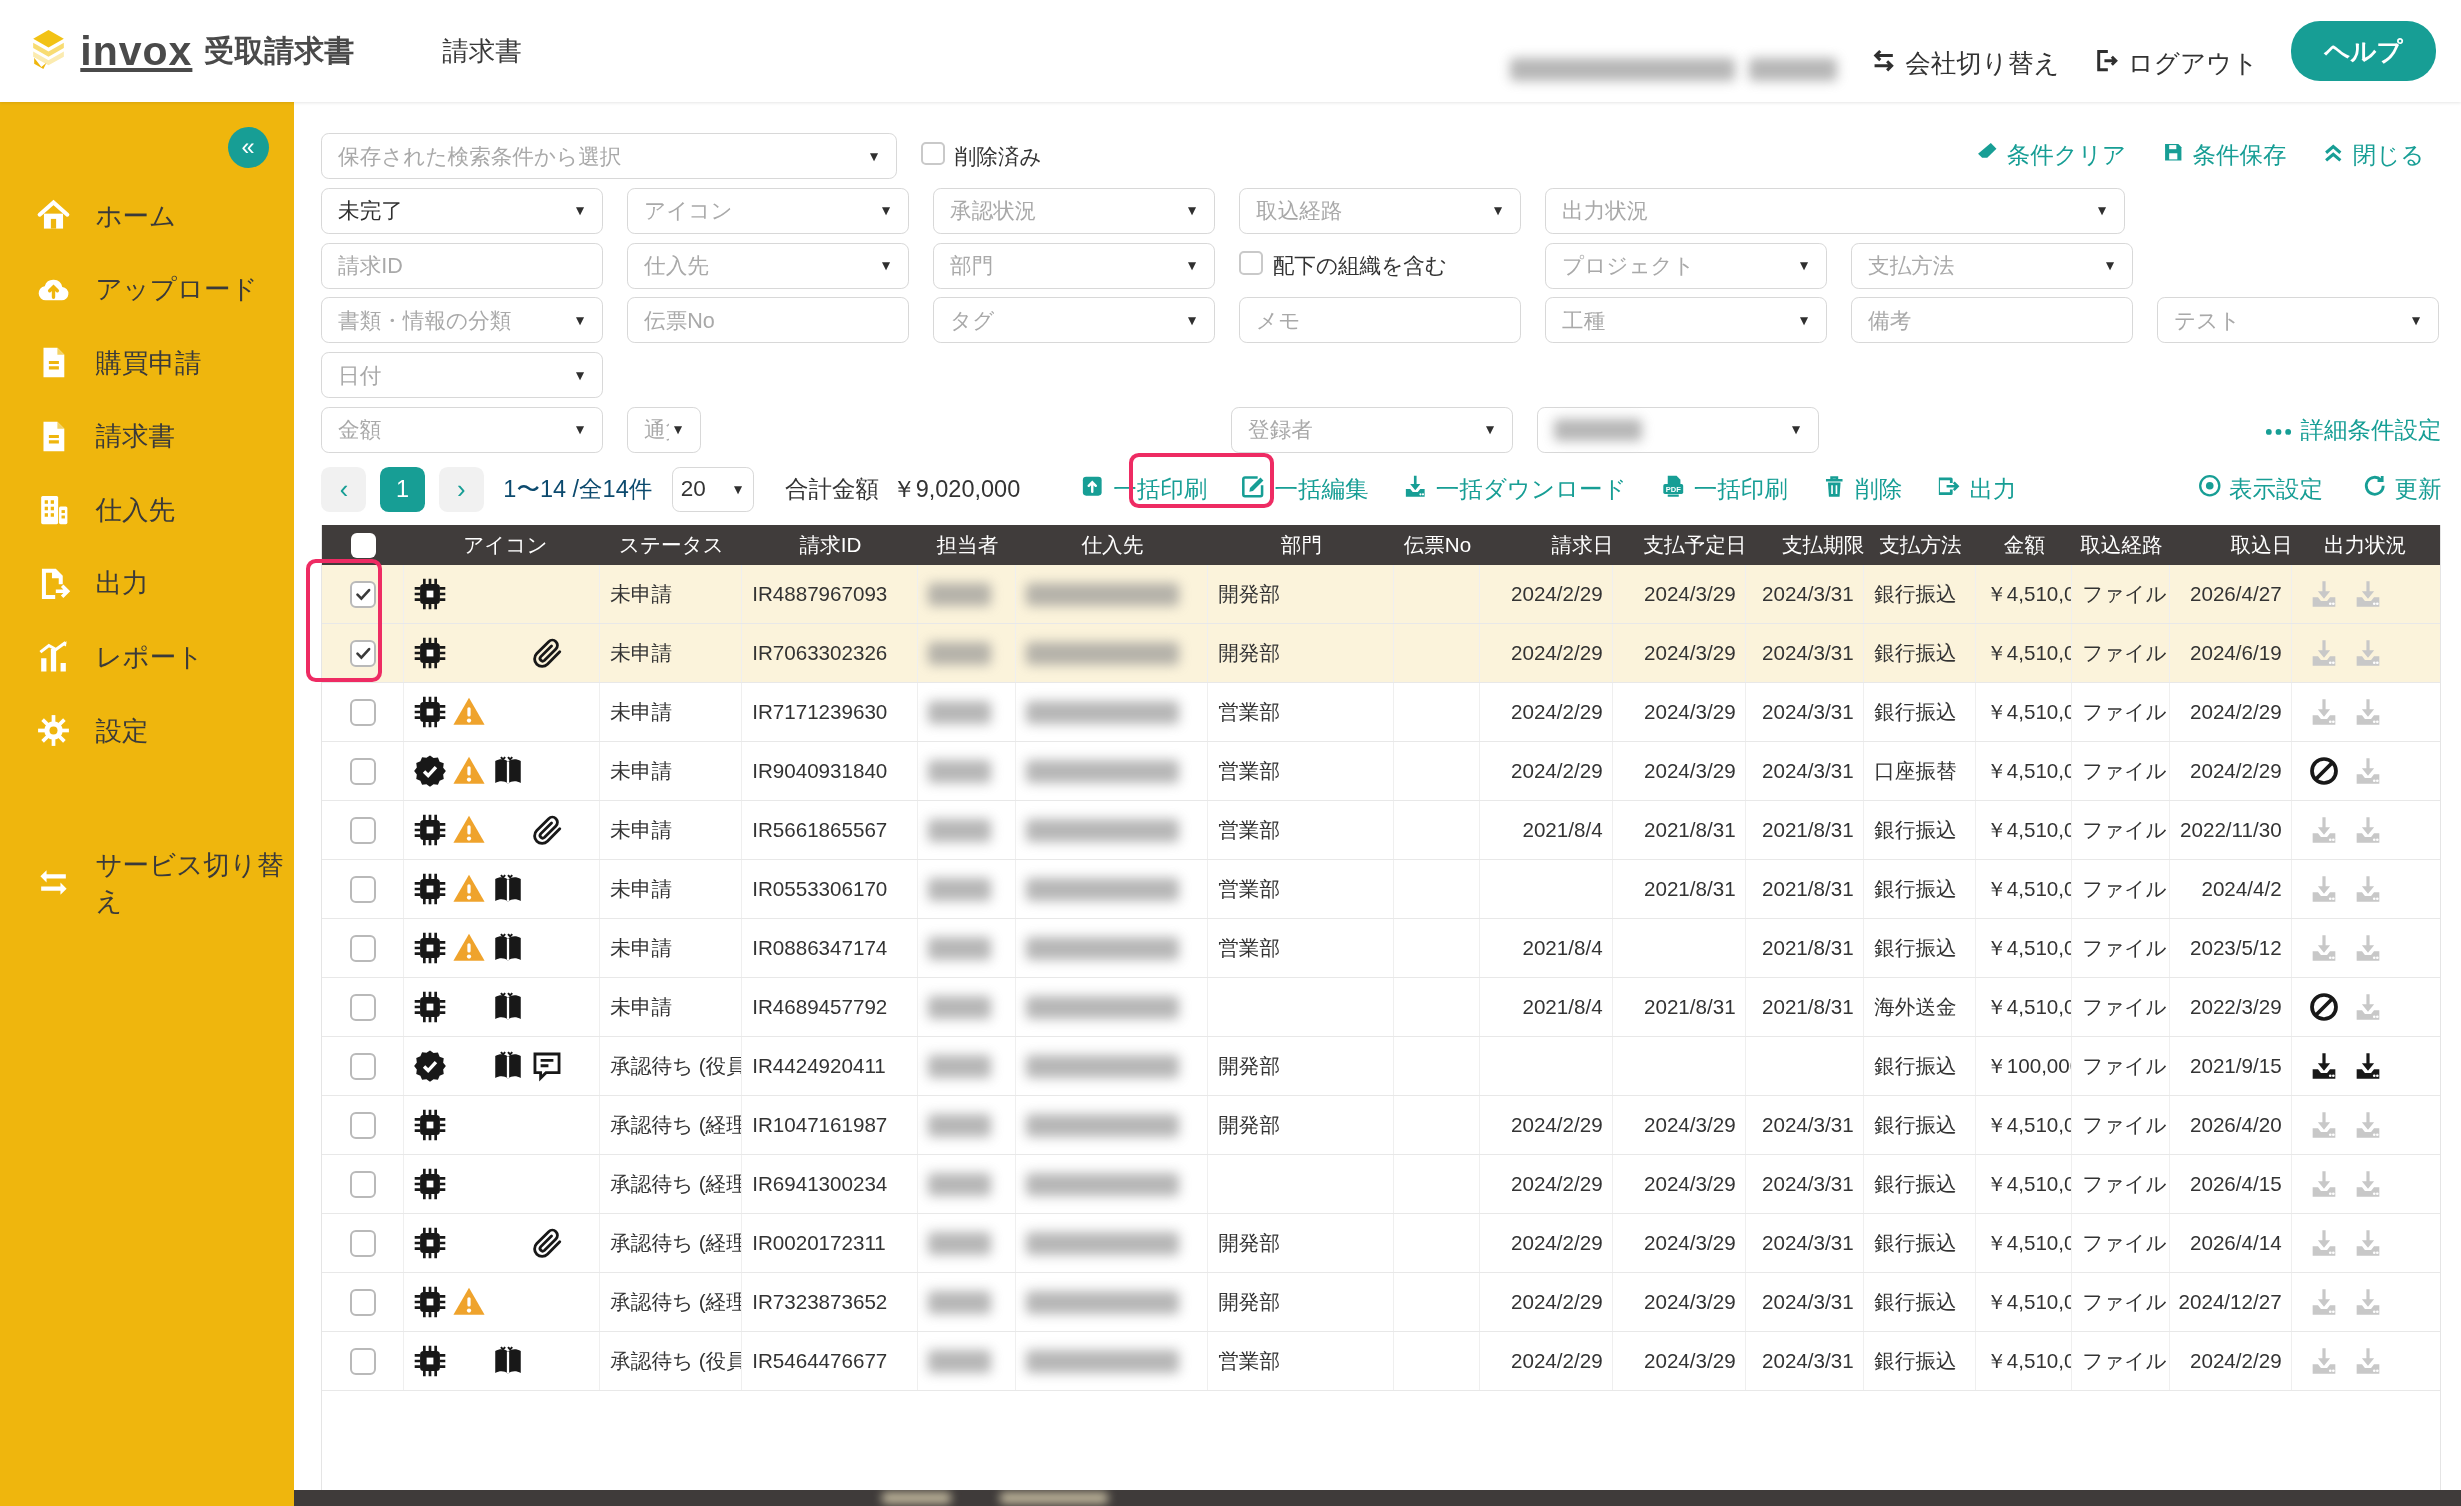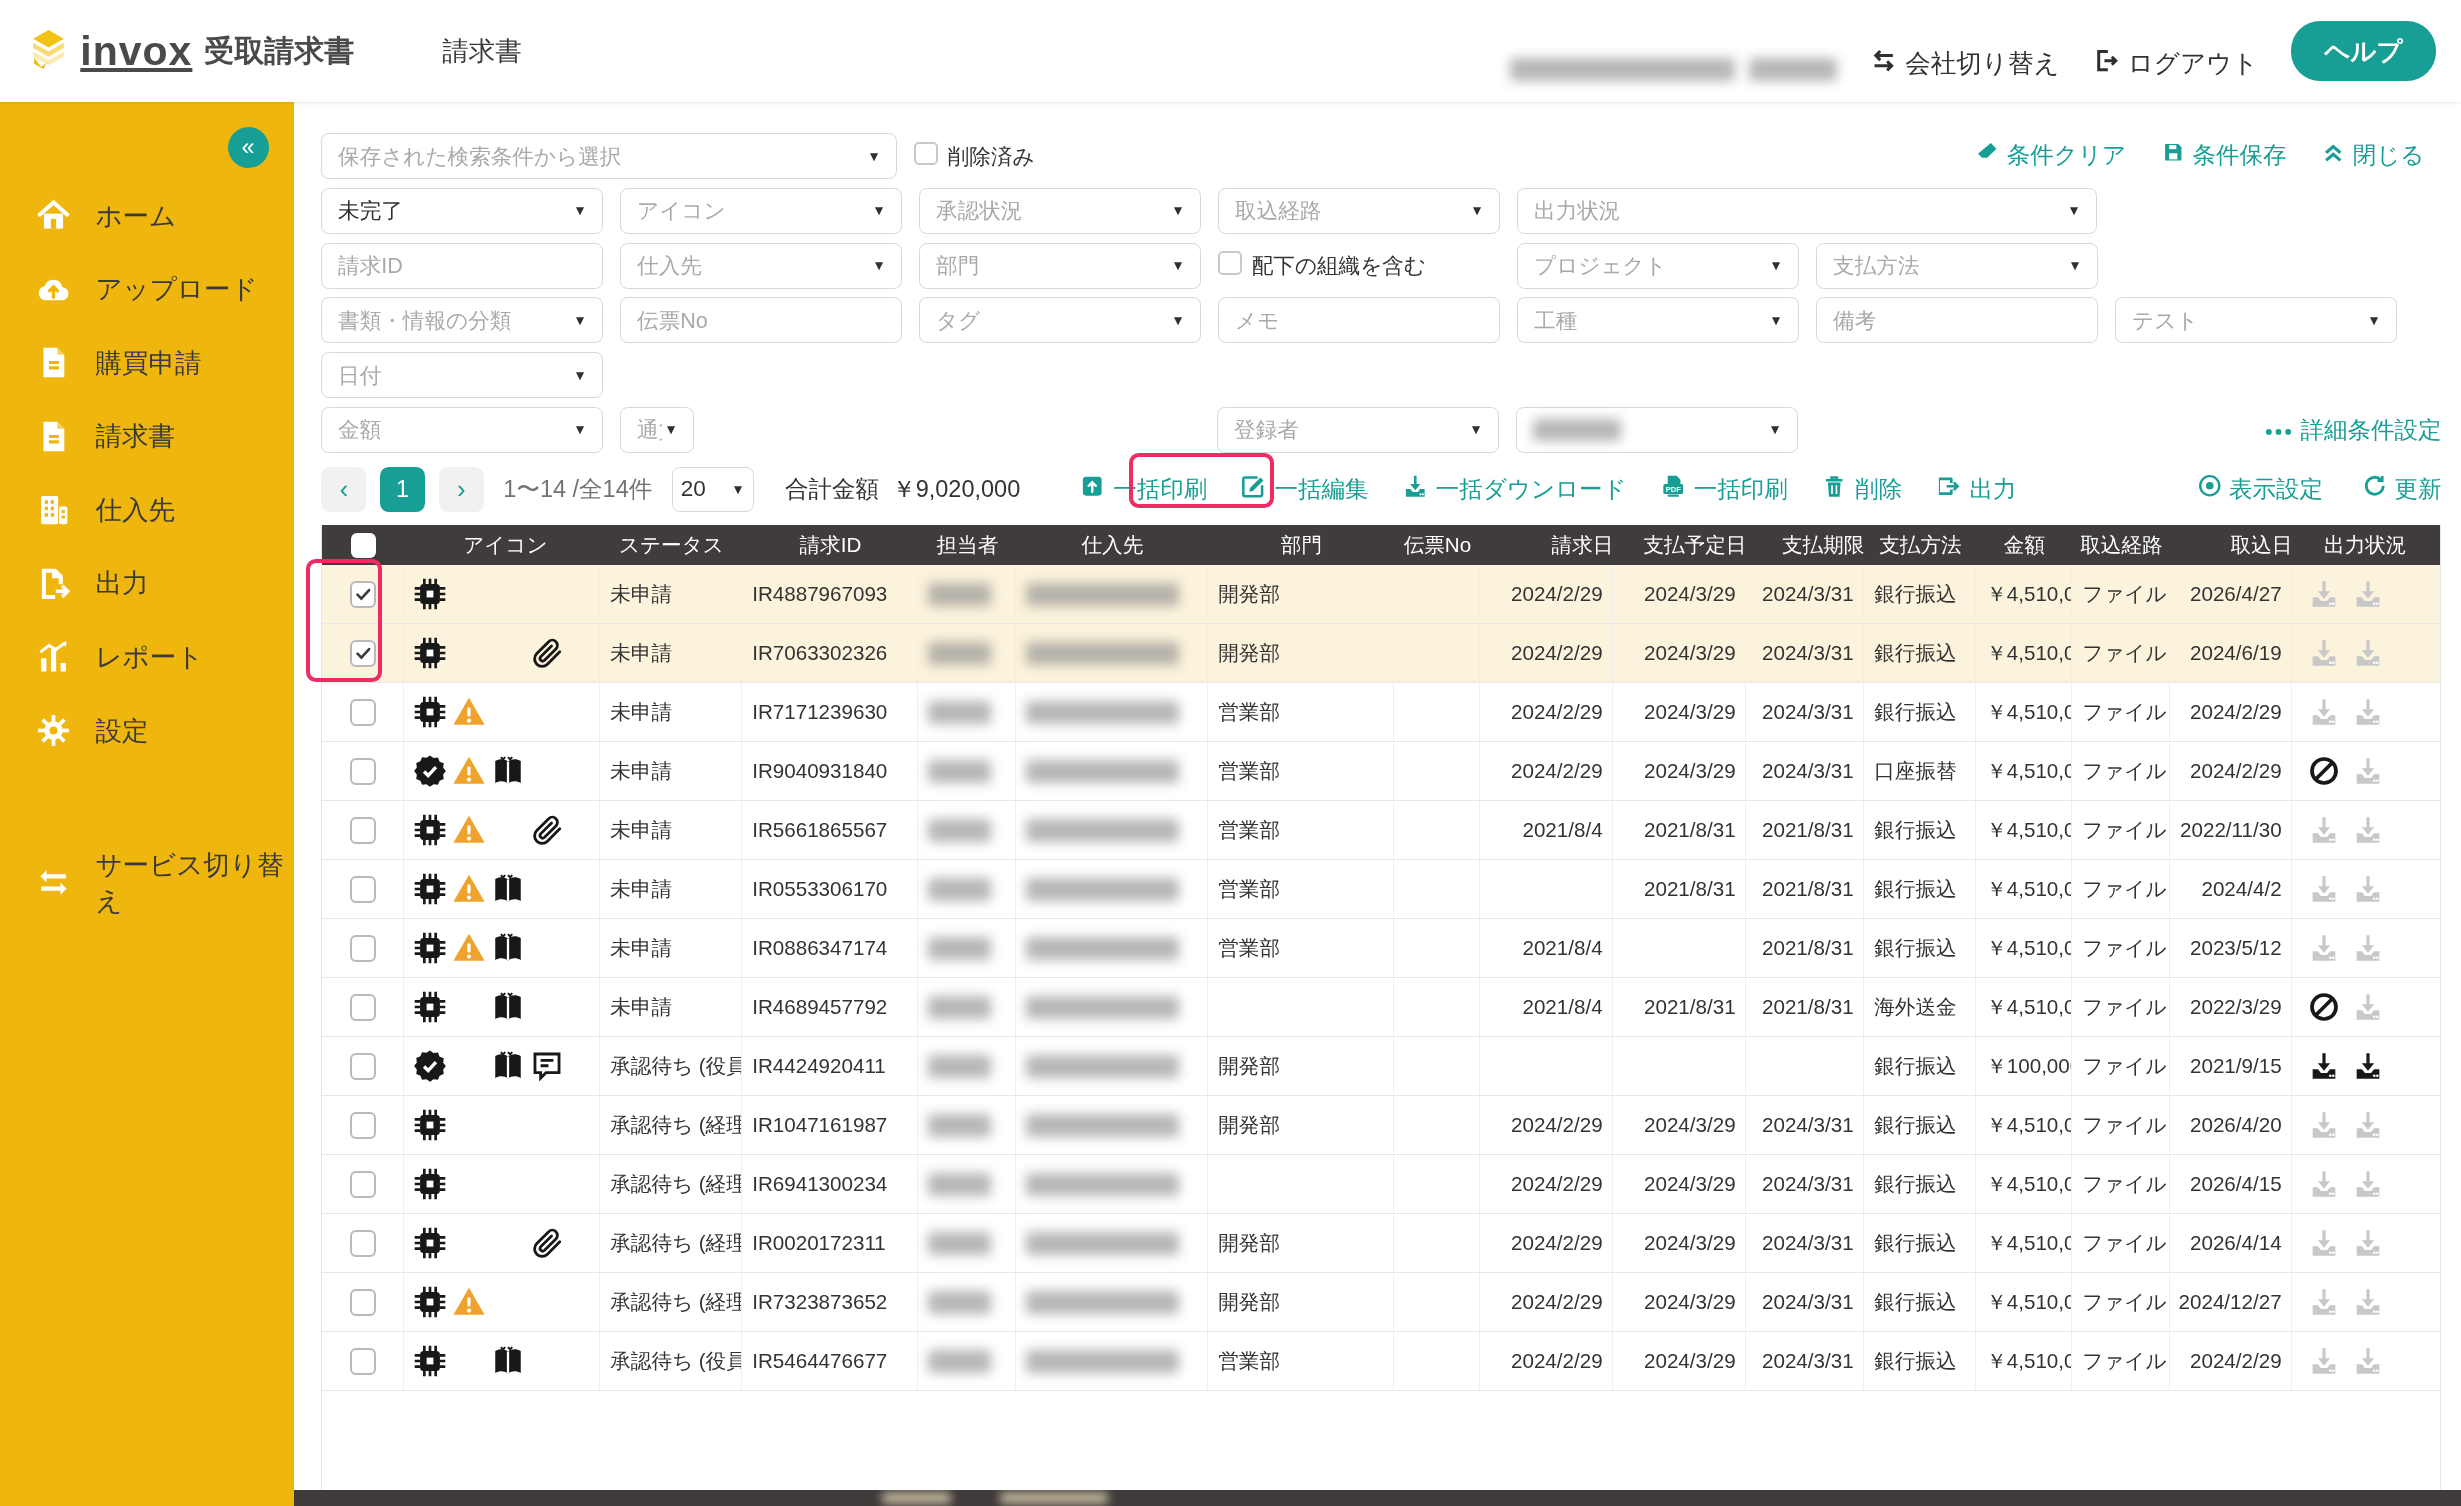--- a/index.html
+++ b/index.html
@@ -32,40 +32,40 @@
   .side-label { font-size:26.5px; color:#3a3a3a; }
   .side-bottom { position:absolute; top:753px; left:0; display:flex; align-items:center; gap:23.5px; padding-left:35px; height:55px; cursor:pointer; }
 
   
   .content { margin-left:294px; padding:0 19.6px 0 27.4px; position:relative; }
 
   
   .filters { position:relative; padding-top:31px; }
   .flinks { position:absolute; top:37px; right:17px; display:flex; gap:35px; }
   .flink { display:inline-flex; align-items:center; gap:6.9px; color:#179E95; font-size:23.5px; cursor:pointer; }
-  .frow { display:flex; gap:17px; margin-bottom:8.8px; align-items:center; }
+  .frow { display:flex; gap:24px; margin-bottom:8.8px; align-items:center; }
   .fselect,.finput { height:46px; background:#fff; border:1px solid #d8d8d8; border-radius:7.8px;
                      display:flex; align-items:center; justify-content:space-between; padding:0 15.7px; font-size:21.6px; }
   .fselect span,.finput span { white-space:nowrap; overflow:hidden; }
   .ph span { color:#a9a9a9; } .val span { color:#2f2f2f; }
   .caret { font-size:13.7px; color:#2f2f2f; margin-left:9.8px; }
   .w288 { width:282px; } .w588 { width:576px; } .w592 { width:580px; } .w76 { width:74px; }
   .fcheck { display:inline-flex; align-items:flex-start; gap:9.8px; font-size:21.6px; color:#333; cursor:pointer; }
   .fcheck .box { width:23.5px; height:23.5px; border:2px solid #c9c9c9; border-radius:4.9px; background:#fff; }
   .ml-reg { margin-left:506px; }
   .adv-link { margin-left:auto; display:inline-flex; align-items:center; gap:7.8px; color:#179E95; font-size:23.5px; cursor:pointer; }
   .blur-select { display:flex; align-items:center; }
   .blur-select .blur-bar { width:88px; height:21.6px; }
 
   
   .toolbar { display:flex; align-items:center; margin-top:13.7px; gap:13.7px; }
   .pg-btn { width:45px; height:45px; border-radius:8.8px; border:none; background:#f1f1f1; color:#179E95;
             font-size:25.5px; display:flex; align-items:center; justify-content:center; }
   .pg-cur { background:#179E95; color:#fff; font-size:23.5px; }
-  .range { font-size:23.5px; color:#737373; margin:0 5.9px; white-space:nowrap; }
+  .range { font-size:23.5px; color:#0c4a6e; margin:0 5.9px; white-space:nowrap; }
   .size-select { width:82px; height:45px; border:1px solid #d8d8d8; border-radius:7.8px; background:#fff;
                  display:flex; align-items:center; justify-content:space-between; padding:0 8px; font-size:22.5px; color:#333; }
   .total { font-size:23.5px; color:#333; margin-left:17.6px; white-space:nowrap; }
   .actions { display:flex; gap:33px; margin-left:45px; }
   .act-btn { display:inline-flex; align-items:center; gap:7.8px; color:#179E95; font-size:23.5px; cursor:pointer; white-space:nowrap; }
   .tb-right { margin-left:auto; display:flex; gap:39px;align-items:center; }
 
   
   .tablewrap { margin-top:13.7px; border-left:1px solid #e5e5e5; border-right:1px solid #e5e5e5; min-height:975px; }
   .thead { display:flex; background:#403C3B; height:40px; }

